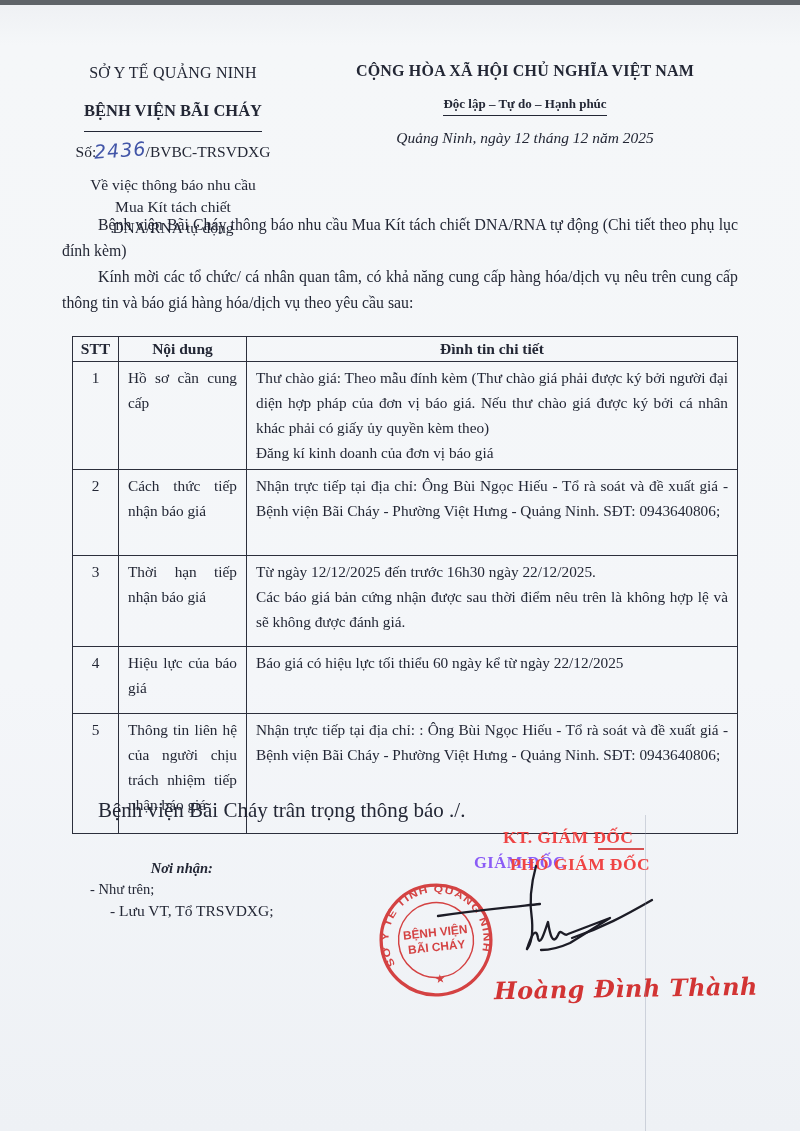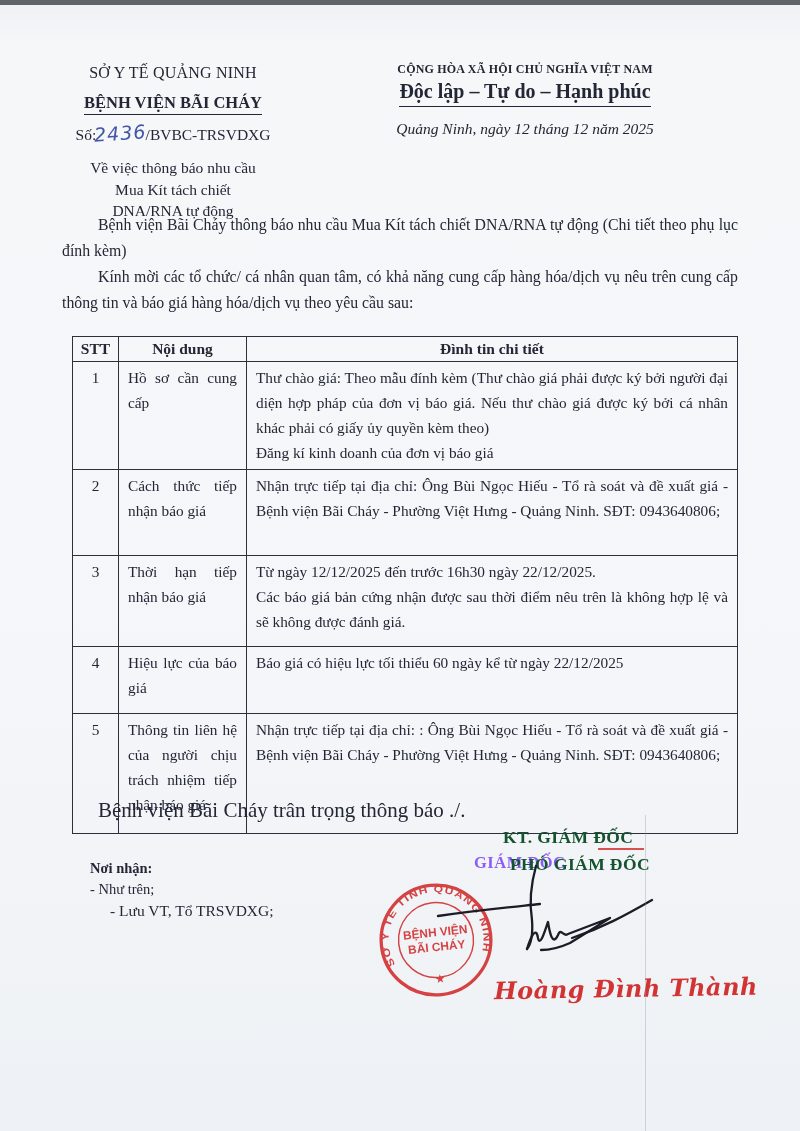--- a/index.html
+++ b/index.html
@@ -6,50 +6,50 @@
   body{
     width:800px;height:1131px;position:relative;overflow:hidden;
     background:linear-gradient(180deg,#eef0f3 0%,#f5f7f9 4%,#f4f6f9 60%,#eef1f5 100%);
     font-family:"Liberation Serif",serif;color:#232735;
   }
   .scan-top-strip{position:absolute;left:0;top:0;width:800px;height:5px;background:#5f6468;}
   .fold-line{position:absolute;left:645px;top:815px;width:1px;height:316px;background:rgba(140,150,168,.35);}
   
   .hdr-left{position:absolute;left:58px;top:62px;width:230px;text-align:center;line-height:21px;font-size:15.5px;}
   .hdr-left .org{font-size:16px;letter-spacing:.2px;}
-  .hdr-left .unit{font-weight:bold;font-size:16.5px;display:inline-block;border-bottom:1.6px solid #232735;padding-bottom:1px;margin-top:9px;}
+  .hdr-left .unit{font-weight:bold;font-size:16.5px;display:inline-block;border-bottom:1.6px solid #232735;padding-bottom:10px;margin-top:17px;}
   .doc-no{margin-top:8px;font-size:15.5px;white-space:nowrap;}
   .doc-no .hand{font-family:"DejaVu Sans",sans-serif;font-style:italic;color:#4356a8;font-size:19px;letter-spacing:1px;display:inline-block;transform:rotate(-4deg);margin:0 -1px 0 -2px;}
   .subject{margin-top:12px;font-size:15.5px;line-height:21.5px;}
   .hdr-right{position:absolute;left:305px;top:62px;width:440px;text-align:center;}
-  .hdr-right .national{font-weight:bold;font-size:12px;letter-spacing:.2px;}
-  .hdr-right .motto{font-weight:bold;font-size:20px;display:inline-block;border-bottom:1.6px solid #232735;padding-bottom:3px;margin-top:3px;}
+  .hdr-right .national{font-weight:bold;font-size:16px;letter-spacing:.2px;}
+  .hdr-right .motto{font-weight:bold;font-size:13px;display:inline-block;border-bottom:1.6px solid #232735;padding-bottom:3px;margin-top:16px;}
   .hdr-right .dateline{font-style:italic;font-size:15.5px;margin-top:13px;}
   
   .body-text{position:absolute;left:62px;top:212px;width:676px;font-size:15.8px;line-height:26px;}
   .kinh-gui{text-align:center;}
   .para{text-align:justify;text-indent:36px;}
   
   table.doc{position:absolute;left:72px;top:336px;width:665px;border-collapse:collapse;table-layout:fixed;font-size:15.3px;}
   table.doc td,table.doc th{border:1.6px solid #2c2f3c;vertical-align:top;padding:3px 9px 4px 9px;line-height:25px;}
   table.doc th{font-weight:bold;text-align:center;padding:0 4px;line-height:24px;font-size:15.5px;}
   col.c-stt{width:46px;}col.c-nd{width:128px;}col.c-ct{width:491px;}
   td.stt{text-align:center;padding-top:8px;}
   td.nd{text-align:justify;padding-top:8px;padding-left:12px;padding-right:8px;}
   td.ct p{margin:0;text-align:justify;}
   tr.r1 td{height:90px;} tr.r2 td{height:78px;} tr.r3 td{height:83px;} tr.r4 td{height:59px;} tr.r5 td{height:112px;}
   tr.r3 td.ct p + p{}
   
   .closing{position:absolute;left:62px;top:798px;width:676px;font-size:21px;text-indent:36px;}
   .recipients{position:absolute;left:90px;top:858px;font-size:14.5px;line-height:21px;}
-  .recipients .rtitle{font-weight:bold;}
+  .recipients .rtitle{font-weight:bold;font-style:italic;text-align:center;}
   .recipients .ritem2{font-size:15.5px;margin-left:20px;}
   .typed-title{position:absolute;left:474px;top:853px;font-weight:bold;font-size:16.5px;letter-spacing:.5px;color:#8b5cf6;}
   .stamp-red-dash{position:absolute;left:598px;top:848px;width:46px;height:0;border-top:2.4px solid #d23434;opacity:.85;}
-  .stamped-title{position:absolute;left:503px;top:824px;color:#14532d;font-weight:bold;font-size:17.5px;line-height:27px;letter-spacing:.4px;white-space:nowrap;}
+  .stamped-title{position:absolute;left:503px;top:824px;color:#ef4444;font-weight:bold;font-size:17.5px;line-height:27px;letter-spacing:.4px;white-space:nowrap;}
   .stamped-title .l2{margin-left:7px;}
   .signer-name{position:absolute;left:494px;top:974px;color:#d23434;font-family:"DejaVu Serif",serif;font-style:italic;font-weight:bold;font-size:24px;letter-spacing:.5px;transform:rotate(-1deg);}
   .seal-svg{position:absolute;left:372px;top:876px;width:128px;height:128px;transform:rotate(-6deg);opacity:.92;}
   .sign-svg{position:absolute;left:420px;top:858px;width:240px;height:110px;}
 </style>
 </head>
 <body>
 
 <div class="scan-top-strip"></div>
 

